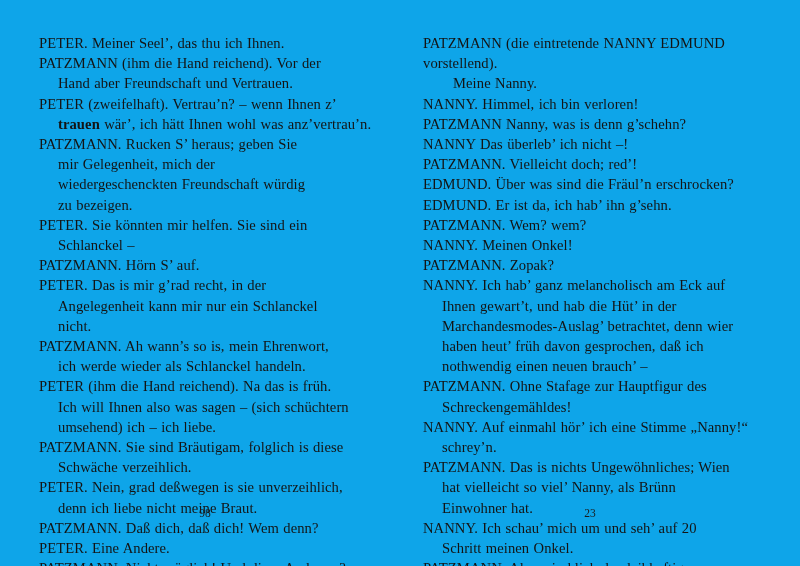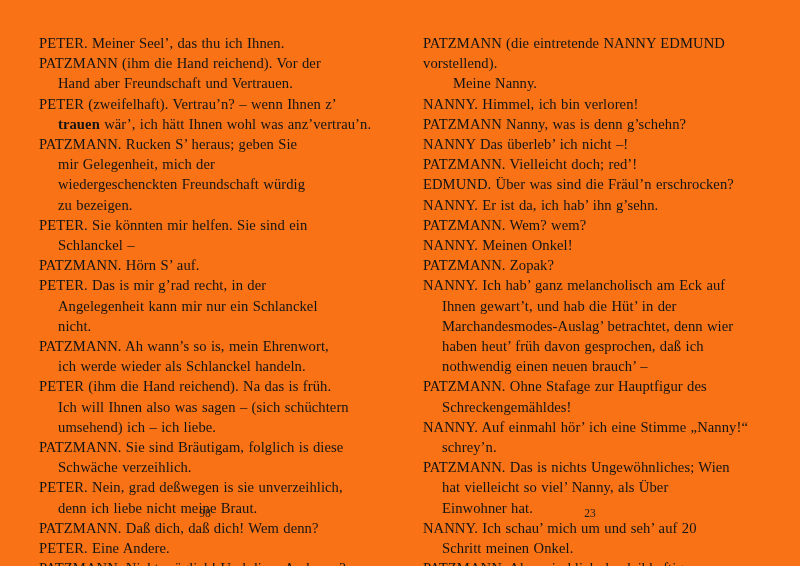--- a/index.html
+++ b/index.html
@@ -4,21 +4,21 @@
 <style>
   html, body {
     margin: 0;
     padding: 0;
     background: #ffffff;
   }
   #page {
     position: relative;
     width: 800px;
     height: 566px;
-    background: #f97316;
+    background: #0ea5e9;
     overflow: hidden;
     font-family: "Liberation Serif", "DejaVu Serif", serif;
     color: #111111;
   }
   .column {
     position: absolute;
     top: 33px;
     width: 352px;
   }
   #col-left  { left: 39px; }
@@ -85,35 +85,35 @@
     </div>
   <div class="column" id="col-right">
       <div class="line"><span>PATZMANN </span><span class="it">(die eintretende </span><span>NANNY EDMUND</span></div>
       <div class="line"><span class="it">vorstellend)</span><span>.</span></div>
       <div class="line indent2"><span>Meine Nanny.</span></div>
       <div class="line"><span>NANNY. Himmel, ich bin verloren!</span></div>
       <div class="line"><span>PATZMANN Nanny, was is denn g’schehn?</span></div>
       <div class="line"><span>NANNY Das überleb’ ich nicht –!</span></div>
       <div class="line"><span>PATZMANN. Vielleicht doch; red’!</span></div>
       <div class="line"><span>EDMUND. Über was sind die Fräul’n erschrocken?</span></div>
-      <div class="line"><span>NANNY. Er ist da, ich hab’ ihn g’sehn.</span></div>
+      <div class="line"><span>EDMUND. Er ist da, ich hab’ ihn g’sehn.</span></div>
       <div class="line"><span>PATZMANN. Wem? wem?</span></div>
       <div class="line"><span>NANNY. Meinen Onkel!</span></div>
       <div class="line"><span>PATZMANN. Zopak?</span></div>
       <div class="line"><span>NANNY. Ich hab’ ganz melancholisch am Eck auf</span></div>
       <div class="line indent"><span>Ihnen gewart’t, und hab die Hüt’ in der</span></div>
       <div class="line indent"><span>Marchandesmodes-Auslag’ betrachtet, denn wier</span></div>
       <div class="line indent"><span>haben heut’ früh davon gesprochen, daß ich</span></div>
       <div class="line indent"><span>nothwendig einen neuen brauch’ –</span></div>
       <div class="line"><span>PATZMANN. Ohne Stafage zur Hauptfigur des</span></div>
       <div class="line indent"><span>Schreckengemähldes!</span></div>
       <div class="line"><span>NANNY. Auf einmahl hör’ ich eine Stimme „Nanny!“</span></div>
       <div class="line indent"><span>schrey’n.</span></div>
       <div class="line"><span>PATZMANN. Das is nichts Ungewöhnliches; Wien</span></div>
-      <div class="line indent"><span>hat vielleicht so viel’ Nanny, als Über</span></div>
+      <div class="line indent"><span>hat vielleicht so viel’ Nanny, als Brünn</span></div>
       <div class="line indent"><span>Einwohner hat.</span></div>
       <div class="line"><span>NANNY. Ich schau’ mich um und seh’ auf 20</span></div>
       <div class="line indent"><span>Schritt meinen Onkel.</span></div>
       <div class="line"><span>PATZMANN. Also wircklich den leibhaftigen</span></div>
     </div>
 
   <div class="pagenum" id="pagenum-left">98</div>
 
   <div class="pagenum" id="pagenum-right">23</div>
 

